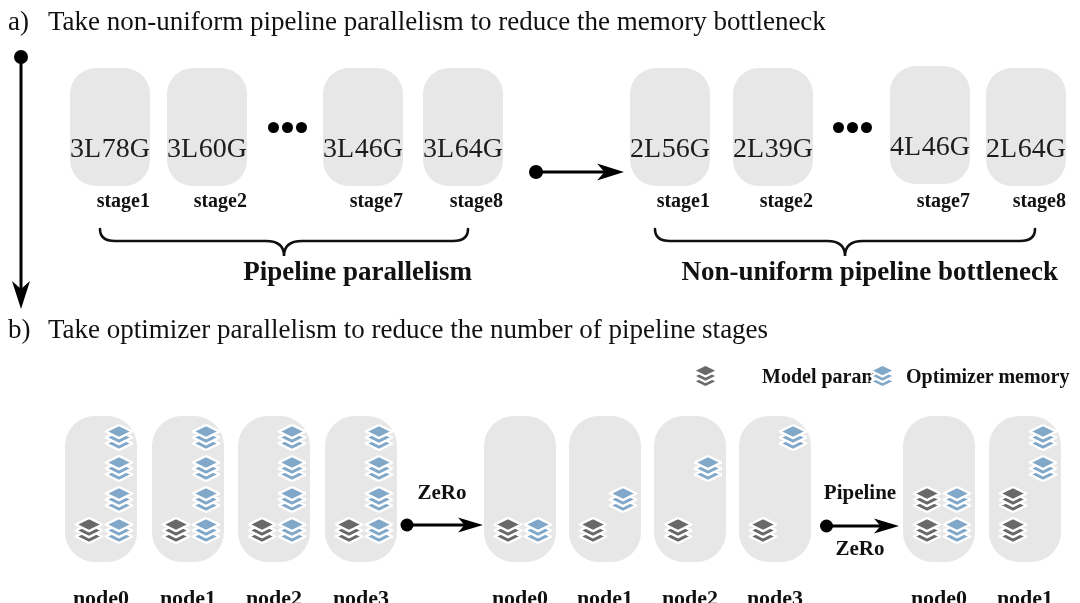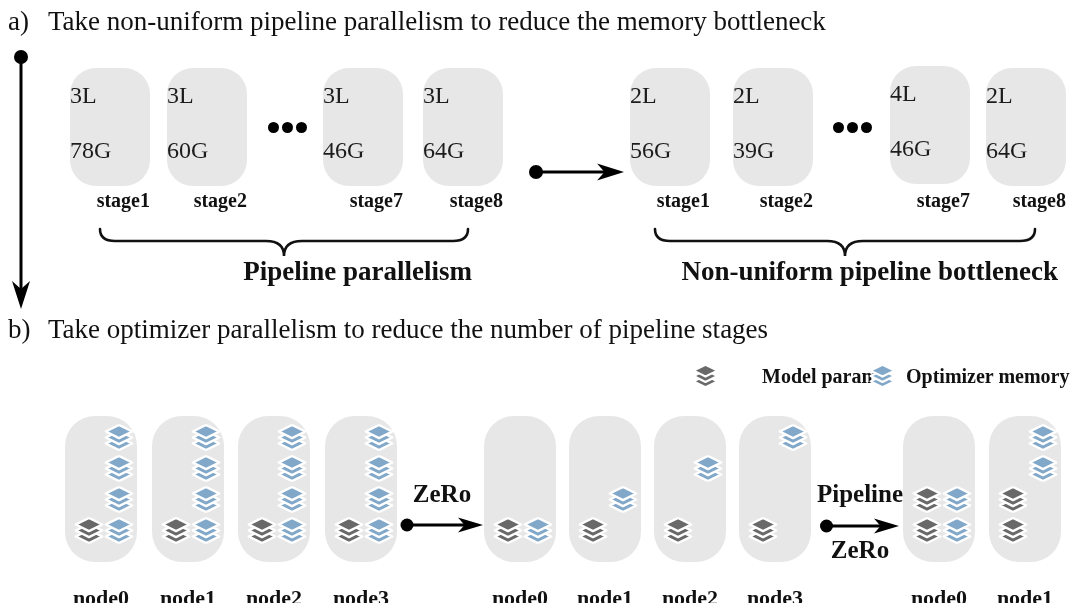--- a/index.html
+++ b/index.html
@@ -6,39 +6,39 @@
   body{
     width:1080px;height:603px;position:relative;background:#ffffff;
     font-family:"Liberation Serif","DejaVu Serif",serif;color:#111;
     overflow:hidden;
   }
   .abs{position:absolute;}
   .title{font-size:27px;white-space:nowrap;display:flex;}
   .title .pfx{display:inline-block;width:40px;}
   .sbox{
     position:absolute;width:80px;height:118px;background:#e7e7e7;
-    border-radius:26px;display:flex;flex-direction:column;align-items:flex-start;
+    border-radius:26px;display:flex;flex-direction:row;align-items:flex-end;
     justify-content:space-between;padding:14px 0 22px 0;box-sizing:border-box;
-    font-size:24px;color:#1c1c1c;
+    font-size:28px;color:#1c1c1c;
   }
   .slabel{position:absolute;width:80px;top:189px;text-align:right;
     font-weight:bold;font-size:20px;white-space:nowrap;}
   .dots{position:absolute;top:122px;display:flex;gap:3px;}
   .dots i{width:11px;height:11px;border-radius:50%;background:#000;display:block;}
   .caption{position:absolute;top:256px;text-align:right;font-weight:bold;
     font-size:27px;white-space:nowrap;}
   .nbox{position:absolute;top:416px;width:72px;height:146px;background:#e7e7e7;
     border-radius:30px;}
   .nlabel{position:absolute;top:585px;width:100px;text-align:center;
     font-weight:bold;font-size:22px;white-space:nowrap;}
   .stack{position:absolute;width:30px;height:27px;}
   .legend-icon{position:absolute;width:27px;height:24px;}
   .legend-label{position:absolute;top:365px;font-weight:bold;font-size:20px;
     white-space:nowrap;}
-  .arrow-word{position:absolute;font-weight:bold;font-size:25px;
+  .arrow-word{position:absolute;font-weight:bold;font-size:21px;
     text-align:center;white-space:nowrap;}
   svg{display:block;}
 </style>
 </head>
 <body>
 
 <svg width="0" height="0" aria-hidden="true">
   <defs>
     <symbol id="stack-model" viewBox="0 0 100 88">
       <polygon points="50,42 94,64 50,86 6,64" stroke="#ffffff" stroke-width="8" stroke-linejoin="round" fill="#696969"></polygon>

